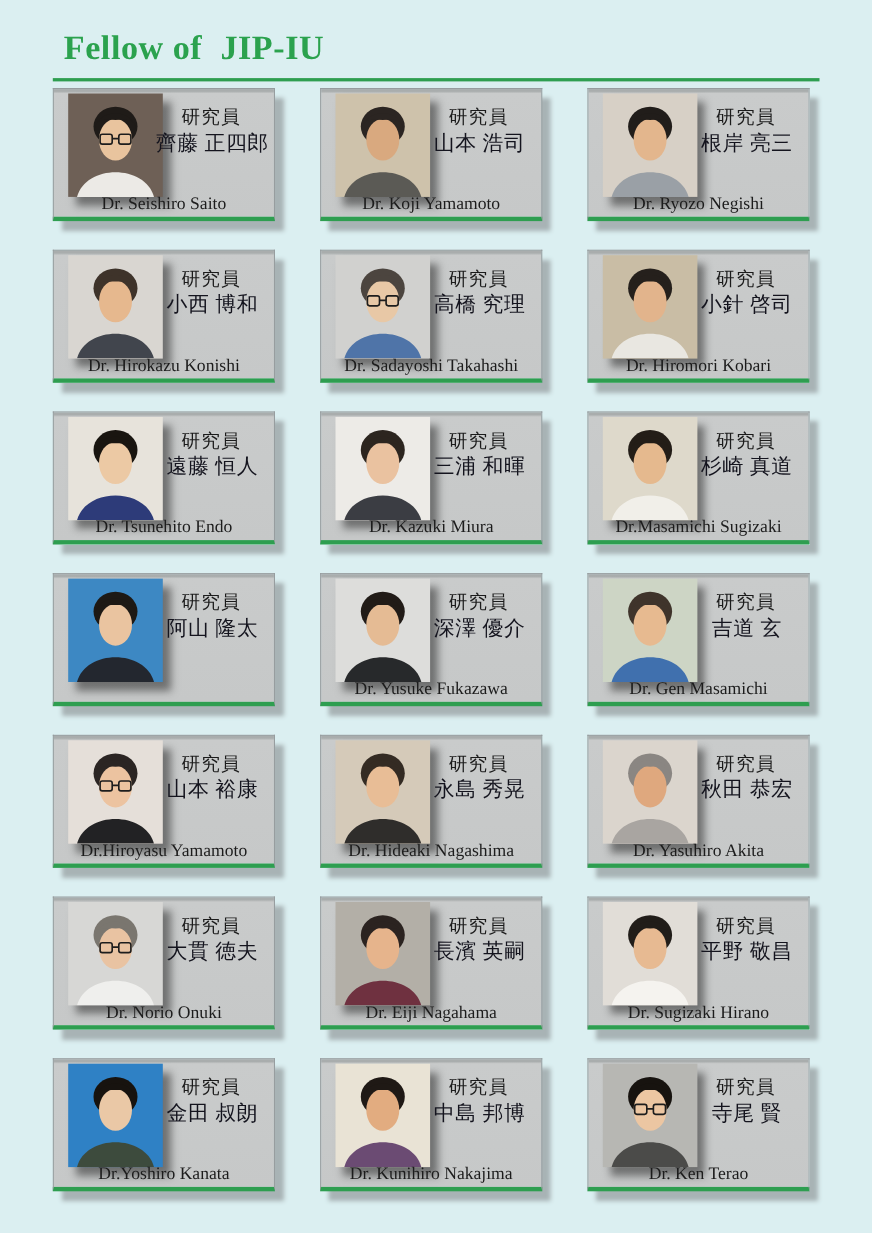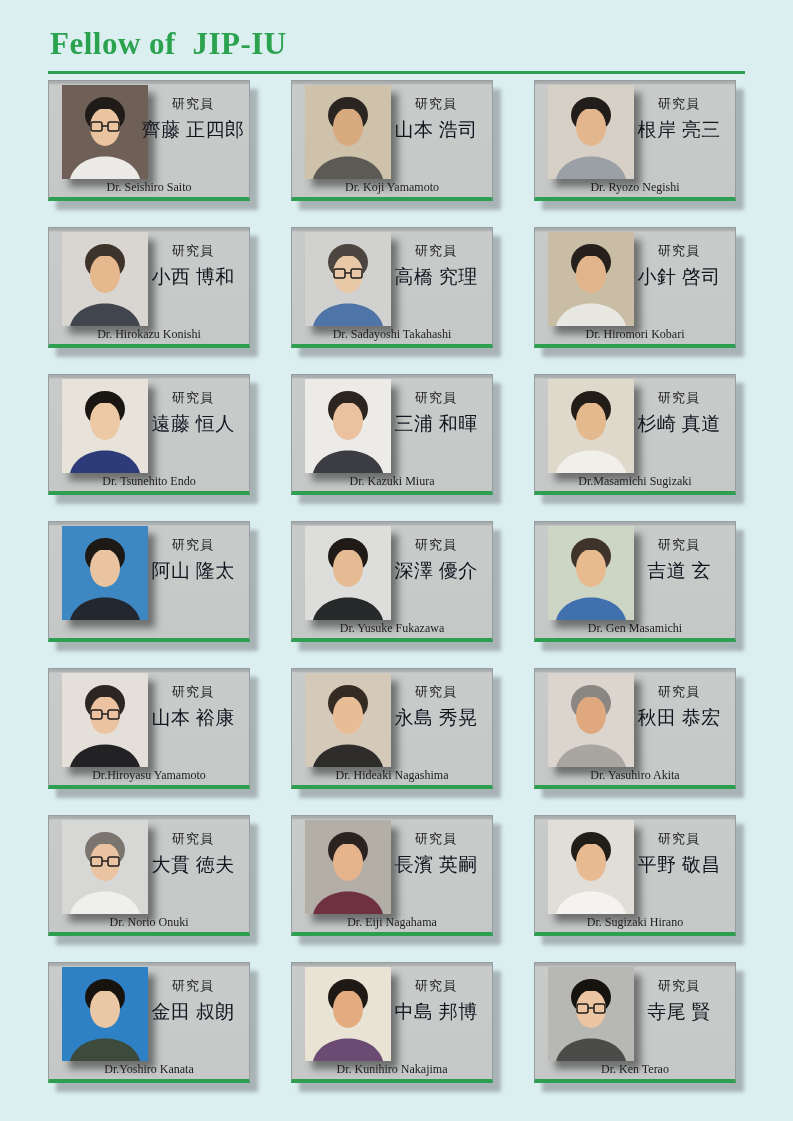--- a/index.html
+++ b/index.html
@@ -4,21 +4,21 @@
 <style>
   html,body { margin:0; padding:0; }
   body {
     width:793px; height:1121px;
     background: var(--page-bg, #dbeff1);
     font-family:"Liberation Serif", serif;
     overflow:hidden;
   }
   .page { padding:22px 48px 0 48px; }
   .page-title {
-    margin:4px 0 0 2px;
+    margin:4px 0 0 10px;
     font-size:31px; font-weight:bold;
     color: var(--title-green, #2ba24e);
     letter-spacing:0.5px;
     white-space:pre;
   }
   .title-rule {
     height:3px; margin-top:9px;
     background: var(--accent-green, #2e9e50);
   }
   .grid {
@@ -37,33 +37,33 @@
     box-shadow:8px 9px 4px #a8b3b5;
   }
   .photo {
     position:absolute; left:13px; top:4px;
     width:86px; height:94px;
     box-shadow:7px 8px 7px rgba(25,25,25,0.5);
     overflow:hidden;
   }
   .photo svg { display:block; width:100%; height:100%; }
   .role {
-    position:absolute; left:123px; top:14px;
+    position:absolute; left:116px; top:14px;
     font-family:"Liberation Sans", sans-serif;
-    font-size:13px; color:#1b1b1b; letter-spacing:1px;
+    font-size:17px; color:#1b1b1b; letter-spacing:1px;
   }
   .name-jp {
     position:absolute; left:92px; right:4px; top:36px;
     text-align:center; white-space:nowrap;
     font-size:19px; color:#14141e; letter-spacing:0.5px;font-family:Liberation Serif, serif;
   }
   .name-en {
     position:absolute; left:0; right:0; bottom:2px;
     text-align:center; white-space:nowrap;
-    font-size:12px; color:#1c1c1c;
+    font-size:16px; color:#1c1c1c;
   }
   .glasses { stroke:#1d1d1d; fill:none; stroke-width:1.5; }
 </style>
 </head>
 <body>
 
 <div class="page">
   <h1 class="page-title">Fellow of  JIP-IU</h1>
   <div class="title-rule"></div>
   <div class="grid">

